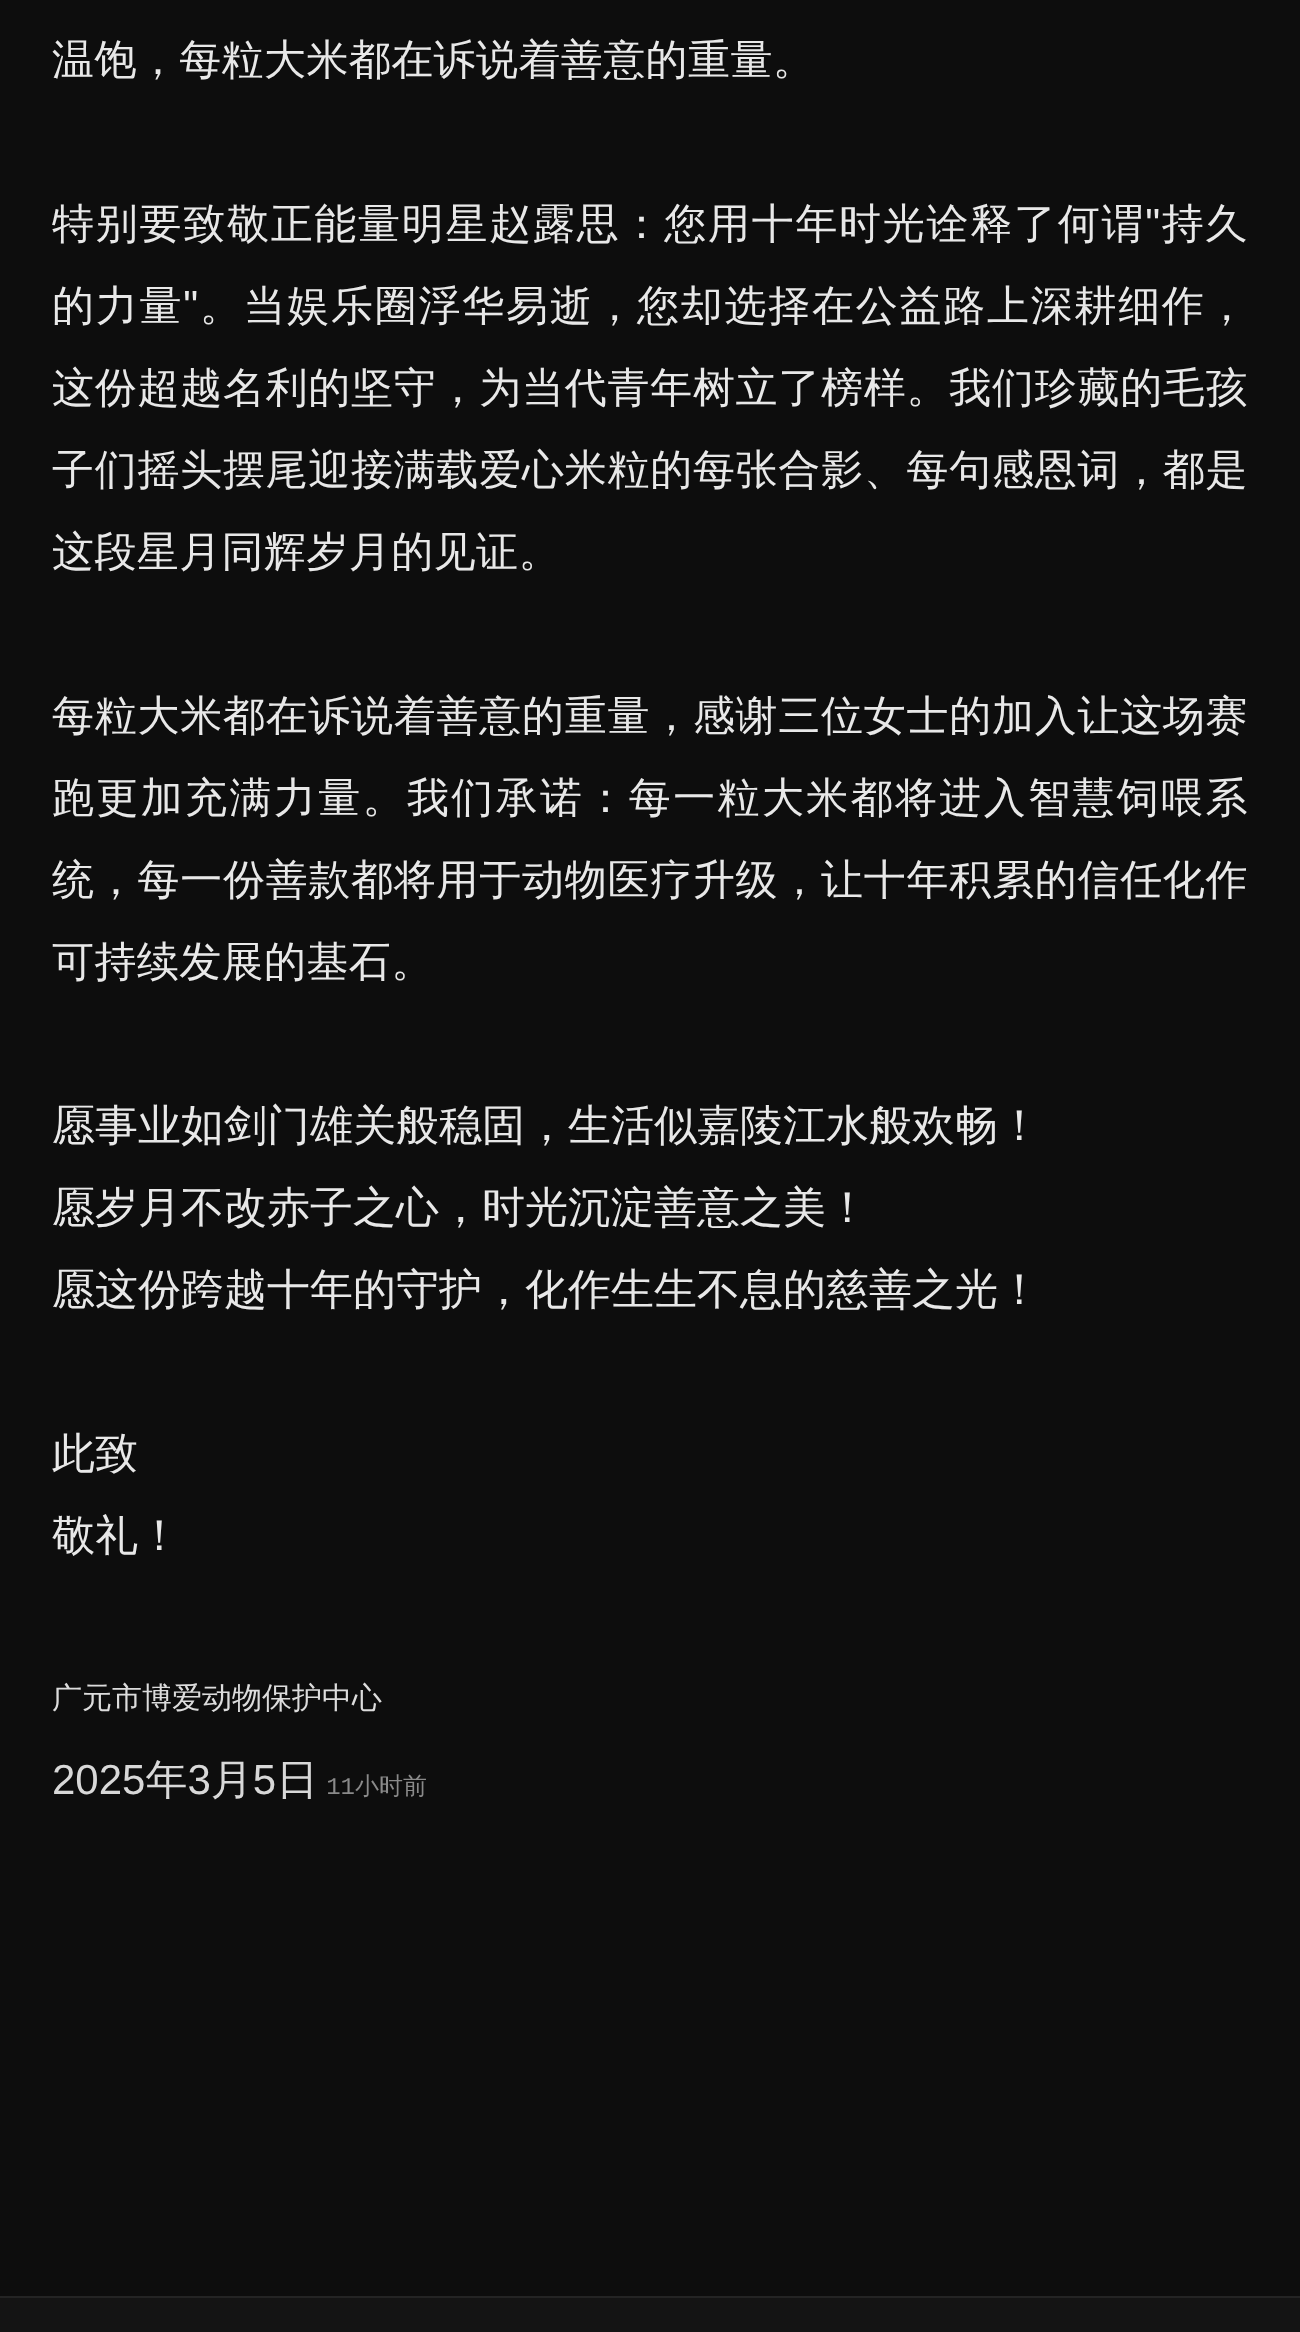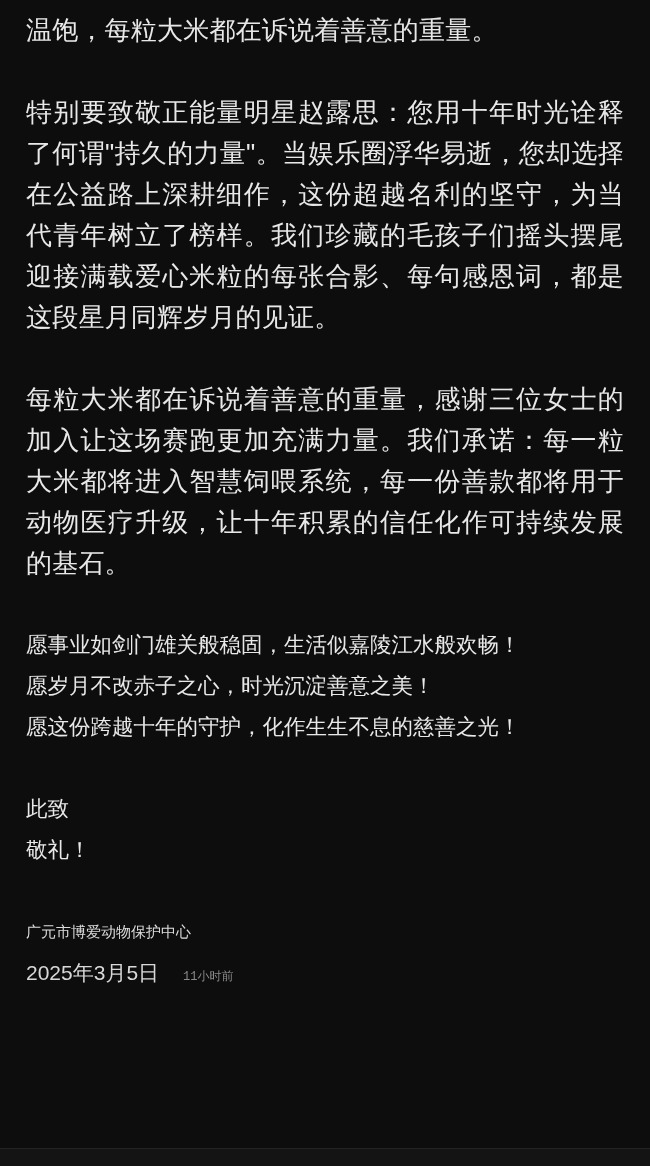--- a/index.html
+++ b/index.html
@@ -19,21 +19,21 @@
     width: 650px;
     height: 1166px;
     background: #0d0d0d;
     color: #e6e6e6;
     padding: 10px 26px 0 26px;
   }
   .article {
     display: block;
   }
   .para {
-    font-size: 26px;
+    font-size: 21px;
     line-height: 41px;
     letter-spacing: 0.2px;
     color: #e8e8e8;
     margin: 0;
     text-align: justify;
     text-justify: inter-character;
     white-space: normal;
     font-weight: 400;
   }
   .spacer {
@@ -49,21 +49,21 @@
   .sig-line {
     font-size: 15px;
     line-height: 40px;
     color: #dcdcdc;
     margin: 0;
     white-space: nowrap;
   }
   .footer-row {
     display: flex;
     align-items: baseline;
-    gap: 24px;
+    gap: 4px;
     margin-top: 2px;
   }
   .date {
     font-size: 21px;
     line-height: 38px;
     color: #d8d8d8;
   }
   .ago {
     font-size: 12px;
     color: #8a8a8a;

